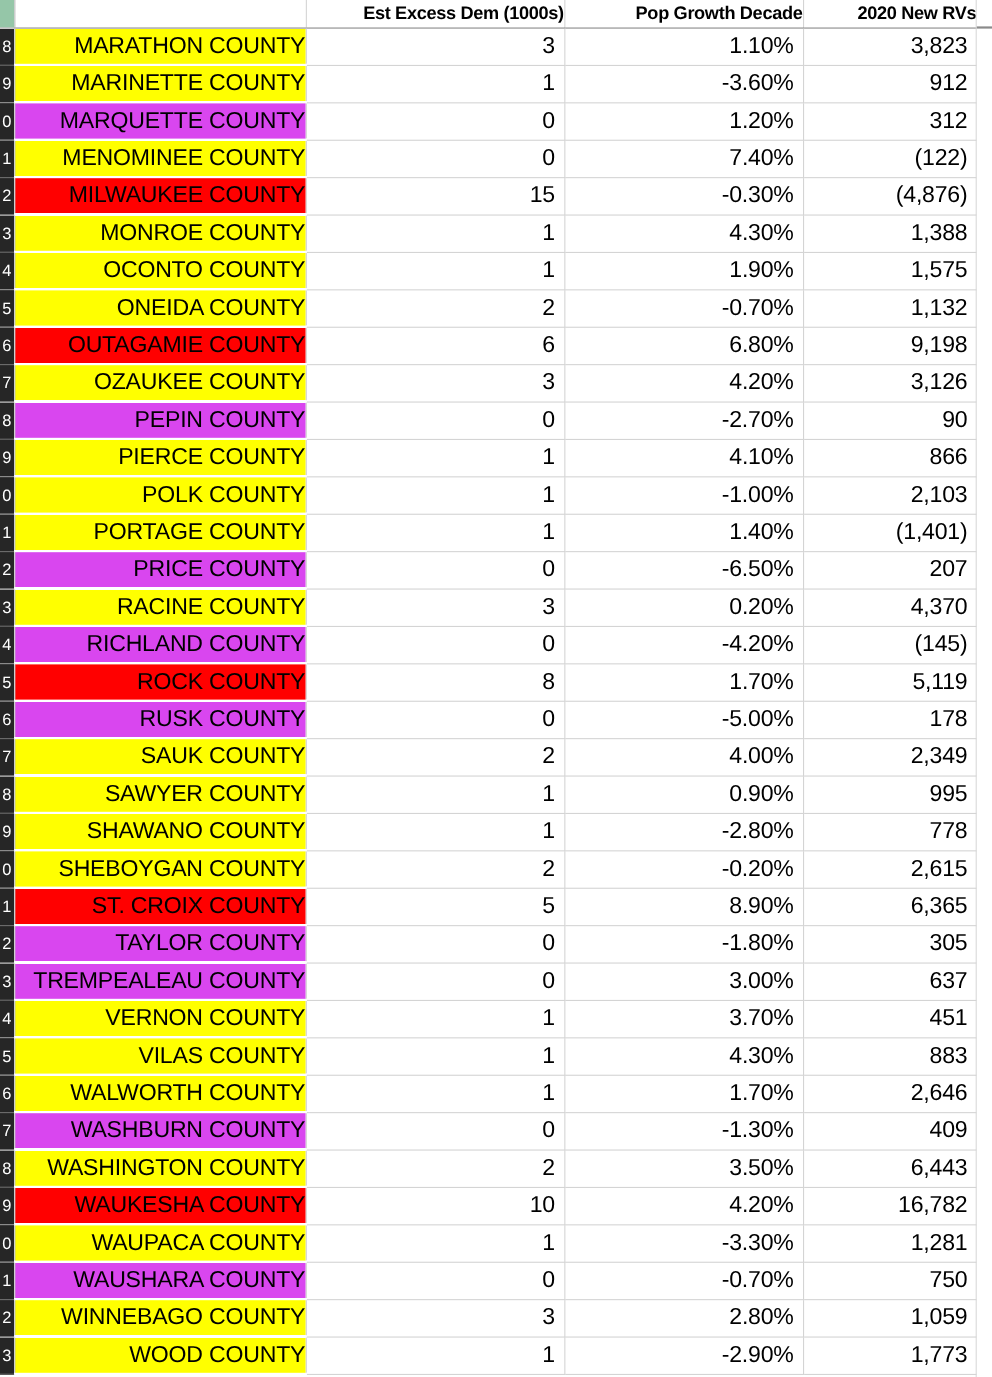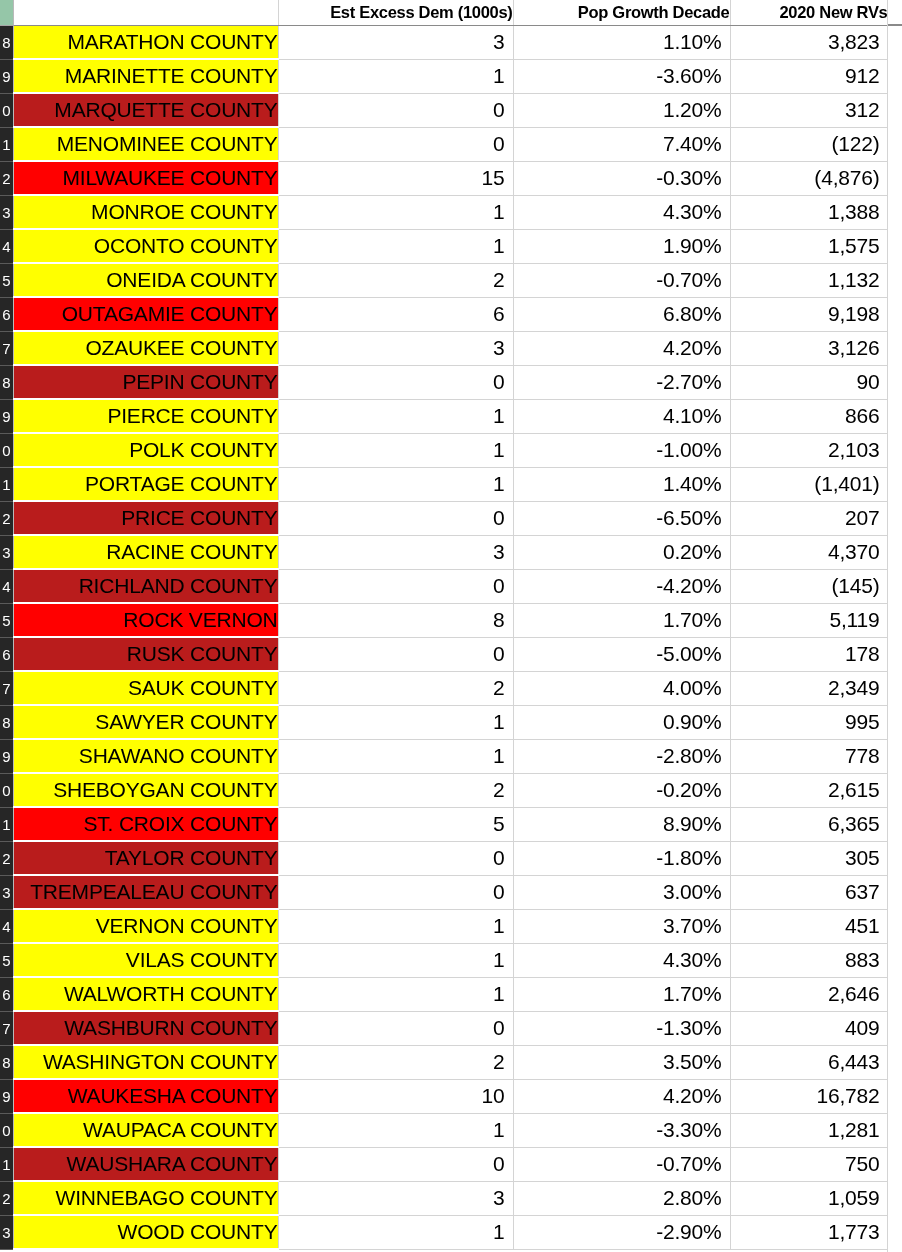--- a/index.html
+++ b/index.html
@@ -96,21 +96,21 @@
     color: #000000;
     font-family: "Liberation Sans", sans-serif;
     text-align: right;
     padding-left: 5px;
     white-space: nowrap;
     overflow: hidden;
     letter-spacing: -0.2px;
     border-bottom: 2px solid #ffffff;
   }
   td.county.bg-yellow { background: #ffff00; }
-  td.county.bg-green  { background: #b91c1c; padding-left: 16px; }
+  td.county.bg-green  { background: #d946ef; padding-left: 16px; }
   td.county.bg-red    { background: #ff0000; }
 
   td.num {
     font-size: 21px;
     color: #000000;
     font-family: "Liberation Sans", sans-serif;
     text-align: right;
     padding-right: 8px;
     white-space: nowrap;
     background: #ffffff;
@@ -283,21 +283,21 @@
         </tr>
         <tr class="data-row">
           <td class="rownum">4</td>
           <td class="county bg-green">RICHLAND COUNTY</td>
           <td class="num first-num">0</td>
           <td class="num">-4.20%</td>
           <td class="num">(145)</td>
         </tr>
         <tr class="data-row">
           <td class="rownum">5</td>
-          <td class="county bg-red">ROCK VERNON</td>
+          <td class="county bg-red">ROCK COUNTY</td>
           <td class="num first-num">8</td>
           <td class="num">1.70%</td>
           <td class="num">5,119</td>
         </tr>
         <tr class="data-row">
           <td class="rownum">6</td>
           <td class="county bg-green">RUSK COUNTY</td>
           <td class="num first-num">0</td>
           <td class="num">-5.00%</td>
           <td class="num">178</td>

